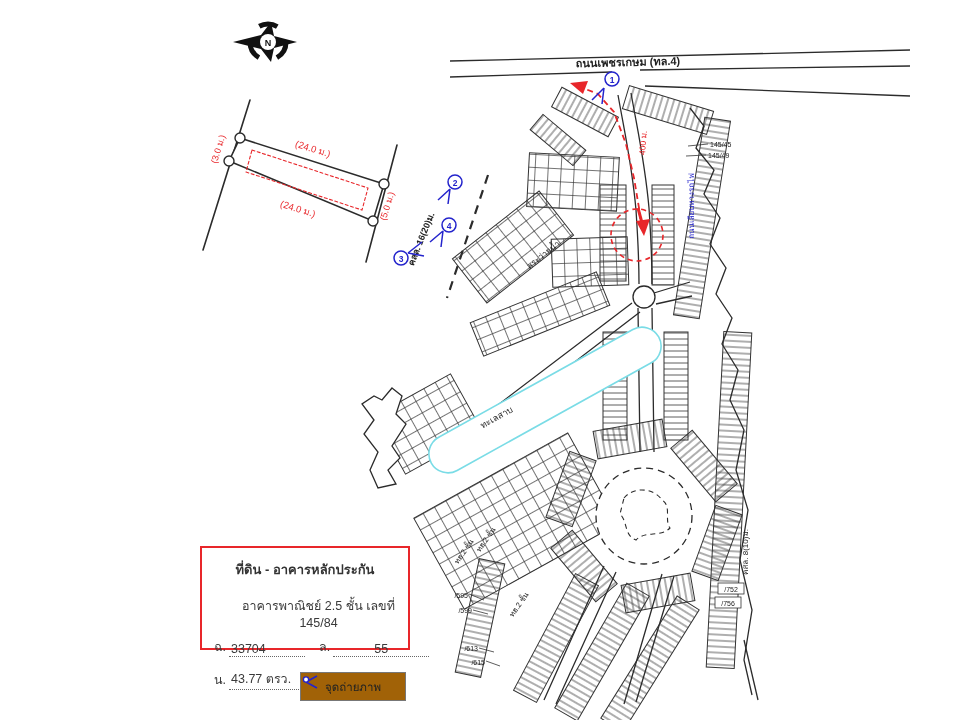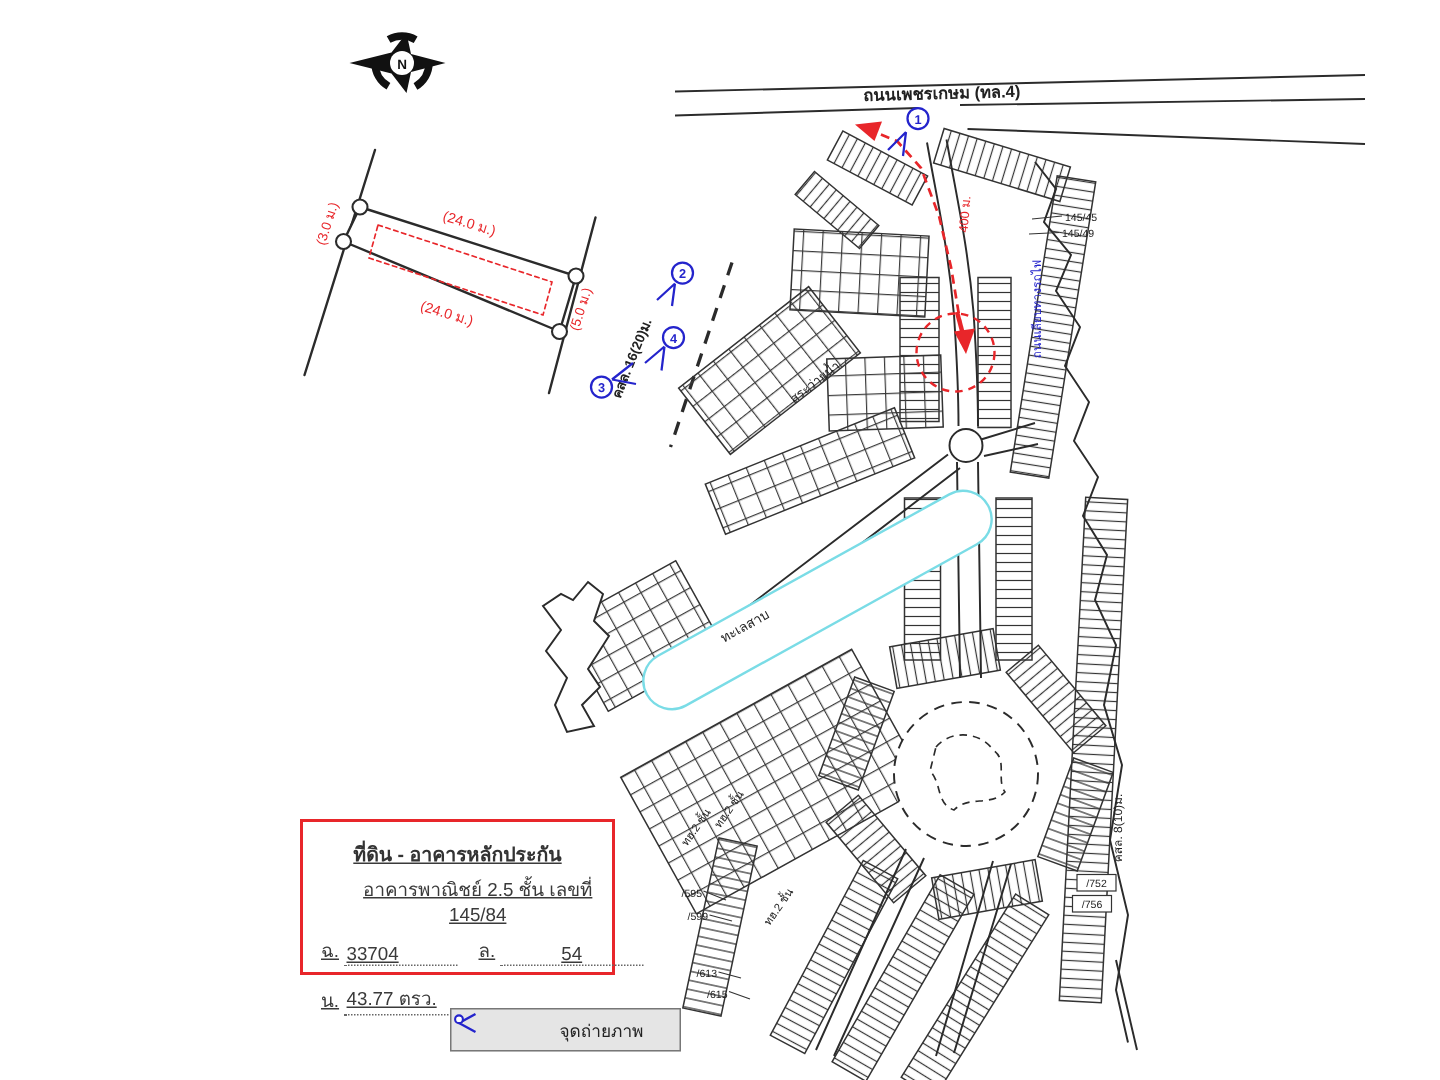--- a/index.html
+++ b/index.html
@@ -2,33 +2,33 @@
 <html><head>
 <meta charset="utf-8">
 <style>
   html,body{margin:0;padding:0;background:#fff;}
   .canvas{position:relative;width:960px;height:720px;background:#fff;overflow:hidden;
           font-family:"Liberation Sans",sans-serif;}
   svg{position:absolute;left:0;top:0;}
   svg text{font-family:"Liberation Sans",sans-serif;}
 
   .info-box{position:absolute;left:200px;top:546px;width:206px;height:100px;
-    border:2px solid #e8262a;background:#fff;color:#3a3a3a;font-size:12.5px;text-decoration:underline;}
+    border:2px solid #e8262a;background:#fff;color:#3a3a3a;font-size:12.5px;}
   .info-box .t{font-weight:bold;text-align:center;margin-top:11px;font-size:13px;color:#333;}
-  .info-box .s{text-align:center;margin-top:3px;font-size:12.5px;padding-left:27px;}
+  .info-box .s{text-align:center;margin-top:16px;font-size:12.5px;padding-left:27px;}
   .info-box .row{margin:7px 0 0 12px;display:flex;align-items:flex-end;}
   .info-box .lbl{margin-right:3px;}
   .info-box .val{border-bottom:1.2px dotted #666;text-align:center;padding:0 2px;}
   .info-box .v1{min-width:72px;text-align:left;}
   .info-box .v2{min-width:92px;margin-left:18px;}
   .info-box .v3{min-width:78px;text-align:left;}
 
   .legend-box{position:absolute;left:300px;top:672px;width:104px;height:27px;
-    border:1.5px solid #777;background:#e5e5e5;display:flex;align-items:center;
-    justify-content:center;gap:7px;font-size:11.5px;color:#222;padding-left:48px;}
+    border:1.5px solid #777;background:#a16207;display:flex;align-items:center;
+    justify-content:center;gap:7px;font-size:11.5px;color:#222;}
 </style>
 </head>
 <body>
 
 <div class="canvas">
 
 <svg width="960" height="720" viewBox="0 0 960 720">
   <defs>
     <pattern id="rungsH" width="6" height="6" patternUnits="userSpaceOnUse">
       <path d="M0,3 H6" stroke="#333" stroke-width="0.8"></path>
@@ -184,21 +184,21 @@
   </g>
 </svg>
 
 <div class="info-box">
   <div class="t">ที่ดิน - อาคารหลักประกัน</div>
   <div class="s">อาคารพาณิชย์ 2.5 ชั้น เลขที่ 145/84</div>
   <div class="row">
     <span class="lbl">ฉ.</span>
     <span class="val v1">33704</span>
     <span class="lbl" style="margin-left:14px">ล.</span>
-    <span class="val v2" style="margin-left:0">54</span>
+    <span class="val v2" style="margin-left:0">55</span>
   </div>
   <div class="row" style="margin-top:12px">
     <span class="lbl">น.</span>
     <span class="val v3">43.77 ตรว.</span>
   </div>
 </div>
 
 <div class="legend-box">
   <svg width="20" height="18" viewBox="0 0 20 18">
     <path d="M5,9 L16,3 M5,9 L16,15" stroke="#2424cc" stroke-width="1.6" fill="none"></path>

